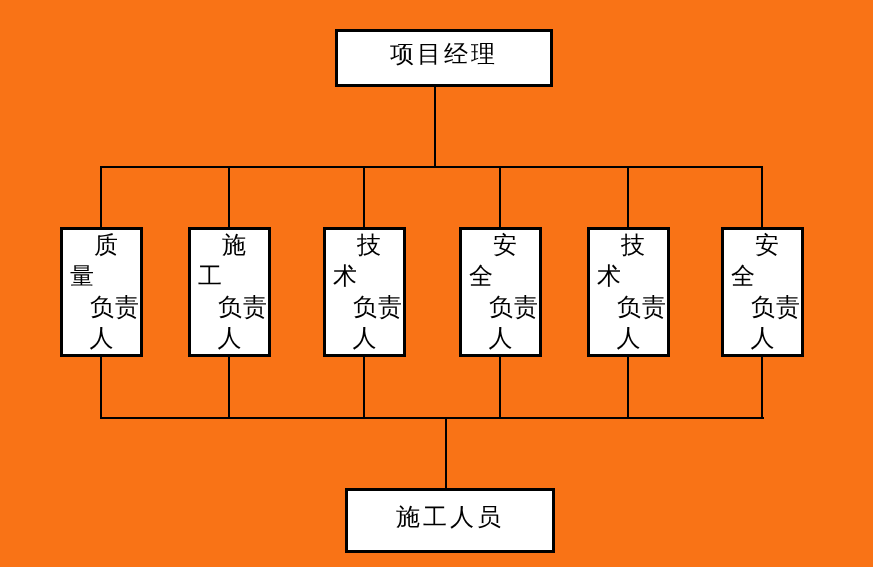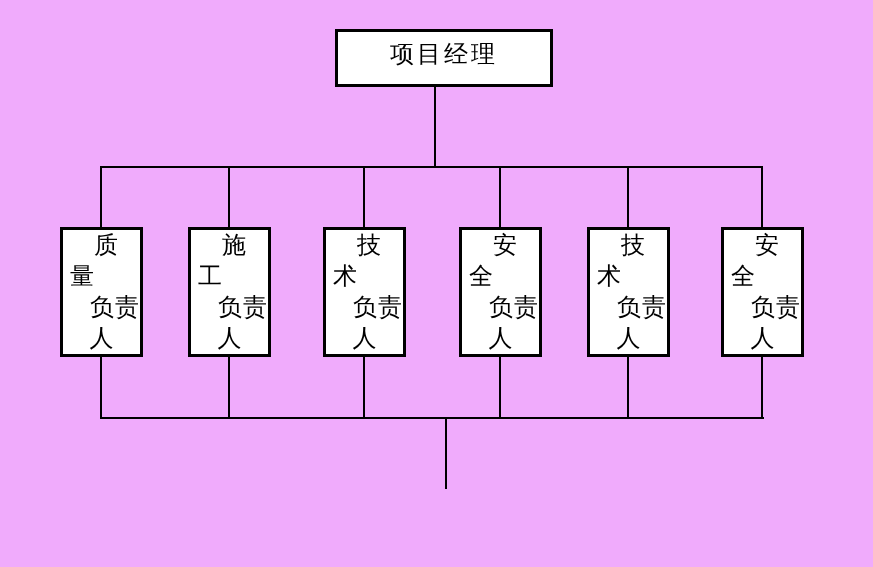--- a/index.html
+++ b/index.html
@@ -4,21 +4,21 @@
 <style>
   html, body {
     margin: 0;
     padding: 0;
     background: #ffffff;
   }
   #canvas {
     position: relative;
     width: 873px;
     height: 567px;
-    background: #f0abfc;
+    background: #f97316;
     font-family: "Liberation Serif", "DejaVu Serif", serif;
     color: #000000;
     overflow: hidden;
   }
   
   .line {
     position: absolute;
     background: #000000;
   }
   
@@ -137,14 +137,17 @@
 
   <div class="line drop-bottom" id="drop-b-0"></div>
   <div class="line drop-bottom" id="drop-b-1"></div>
   <div class="line drop-bottom" id="drop-b-2"></div>
   <div class="line drop-bottom" id="drop-b-3"></div>
   <div class="line drop-bottom" id="drop-b-4"></div>
   <div class="line drop-bottom" id="drop-b-5"></div>
   <div class="line" id="hline-bottom"></div>
   <div class="line" id="riser-bottom"></div>
 
+  <div class="node wide" id="node-bottom">
+    <span class="node-label">施工人员</span>
+  </div>
 
 </div>
 
 </body></html>

